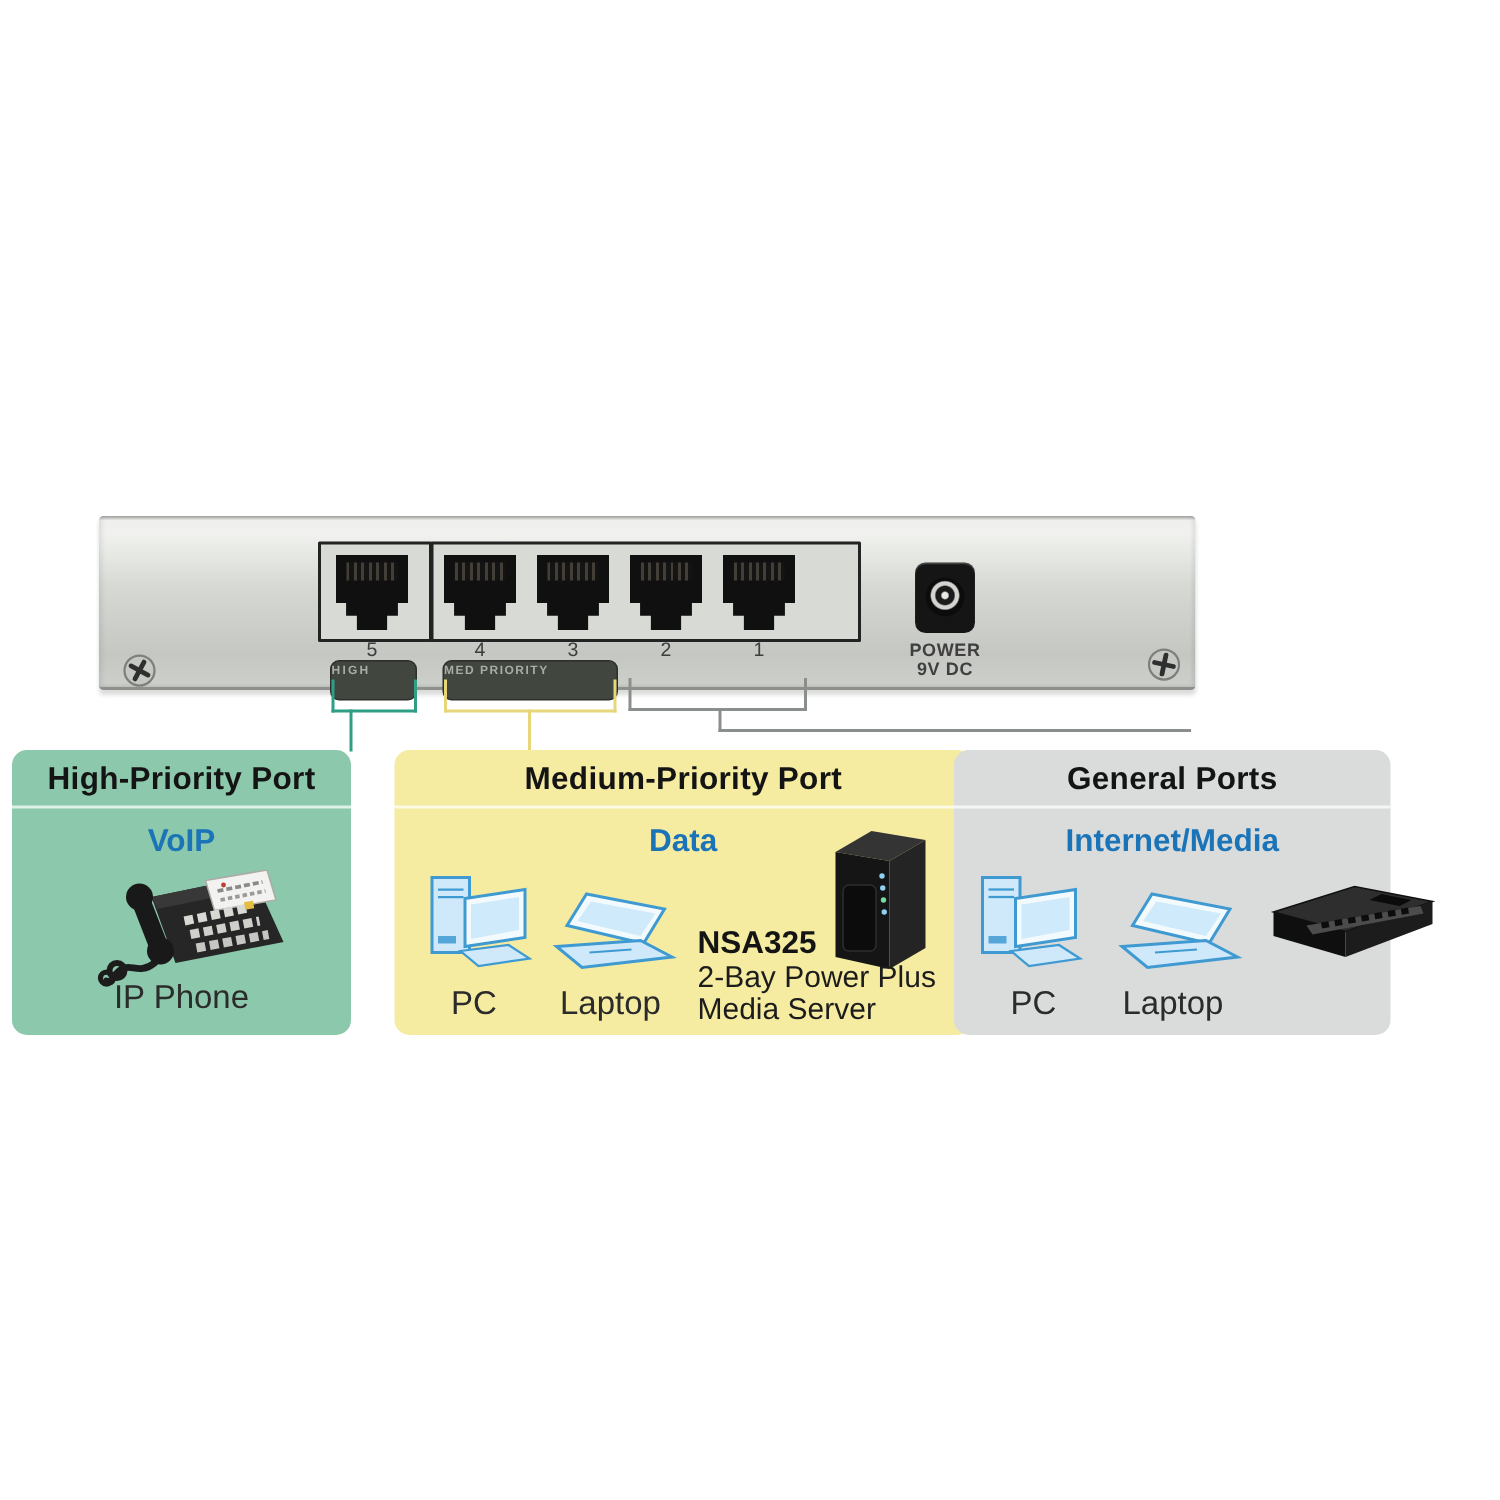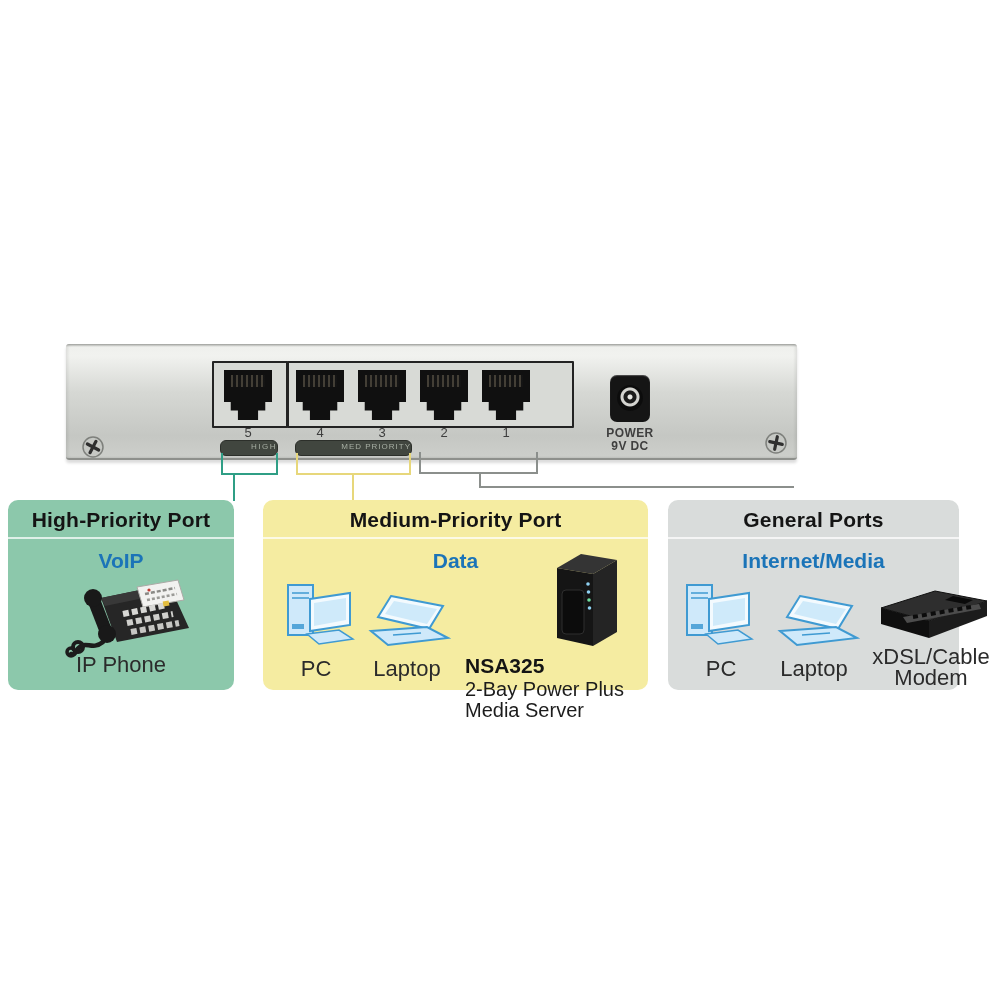--- a/index.html
+++ b/index.html
@@ -14,22 +14,22 @@
   .port-box{position:absolute;top:17px;height:63px;border:2px solid #232323;background:#d8dad6;border-radius:1px;}
   .port-box.single{left:146px;width:72px;}
   .port-box.group{left:221px;width:283px;}
   .rj45{position:absolute;top:26px;width:48px;height:50px;background:#101010;
     clip-path:polygon(0% 0%,100% 0%,100% 64%,86% 64%,86% 81%,71% 81%,71% 100%,29% 100%,29% 81%,14% 81%,14% 64%,0% 64%);}
   .rj45 .pins{position:absolute;left:7px;right:7px;top:5px;height:12px;opacity:.9;
     background:repeating-linear-gradient(90deg,#49443a 0 2px,#141414 2px 5px);}
   .rj45.p5{left:158px;} .rj45.p4{left:230px;} .rj45.p3{left:292px;} .rj45.p2{left:354px;} .rj45.p1{left:416px;}
   .port-num{position:absolute;top:81px;width:16px;text-align:center;font-size:13px;color:#3e3e3e;}
   .n5{left:174px;} .n4{left:246px;} .n3{left:308px;} .n2{left:370px;} .n1{left:432px;}
-  .pill{position:absolute;top:96px;height:16px;border-radius:6px;background:#41463f;border:1px solid #2c2f2a;
-    color:#a7aea3;font-size:8px;font-weight:normal;letter-spacing:1.5px;line-height:11px;text-align:right;box-sizing:border-box;}
+  .pill{position:absolute;top:96px;height:27px;border-radius:6px;background:#41463f;border:1px solid #2c2f2a;
+    color:#a7aea3;font-size:8px;font-weight:bold;letter-spacing:1.5px;line-height:11px;text-align:left;box-sizing:border-box;}
   .pill.high{left:154px;width:58px;}
   .pill.med{left:229px;width:117px;letter-spacing:1px;}
   .dc-jack{position:absolute;left:544px;top:31px;width:40px;height:47px;background:#151515;border-radius:7px;
     box-shadow:inset 0 1px 1px rgba(255,255,255,.25);}
   .dc-rings{position:absolute;left:7px;top:10px;width:26px;height:26px;border-radius:50%;
     background:radial-gradient(circle at 50% 46%,#e9e9e5 0 2px,#1b1b1b 3px 6px,#d4d4d0 7px 9px,#0c0c0c 10px);}
   .power-text{position:absolute;left:524px;top:83px;width:80px;text-align:center;
     font-size:12px;font-weight:600;color:#3f3f3f;line-height:13px;letter-spacing:.4px;}
   .screw{position:absolute;width:22px;height:22px;}
   .screw.left{left:16px;top:92px;} .screw.right{left:699px;top:88px;}
@@ -37,30 +37,30 @@
   
   .ln{position:absolute;}
   .ln.hi{background:var(--line-high,#2f9e85);}
   .ln.me{background:var(--line-medium,#e7d77b);}
   .ln.ge{background:var(--line-general,#8b8f8c);}
 
   
   .panel{position:absolute;top:500px;height:190px;border-radius:10px;}
   .panel.high{left:8px;width:226px;background:var(--panel-high,#8cc8ab);}
   .panel.medium{left:263px;width:385px;background:var(--panel-medium,#f5eca1);}
-  .panel.general{left:668px;width:291px;background:var(--panel-general,#d9dcdb);}
+  .panel.general{left:636px;width:291px;background:var(--panel-general,#d9dcdb);}
   .panel-title{position:absolute;top:8px;left:0;right:0;text-align:center;
     font-size:21px;font-weight:bold;color:#141414;letter-spacing:.2px;}
   .panel-divider{position:absolute;top:37px;left:0;right:0;height:2px;background:rgba(255,255,255,.72);}
   .panel-sub{position:absolute;top:49px;left:0;right:0;text-align:center;
     font-size:21px;font-weight:bold;color:var(--accent-blue,#1b74b8);}
   .dev{position:absolute;}
   .dev-label{position:absolute;text-align:center;font-size:22px;color:#2b2b2b;}
   .nas-text{position:absolute;left:202px;top:116px;color:#141414;}
-  .nas-model{font-size:21px;font-weight:bold;line-height:26px;margin-top:37px;}
+  .nas-model{font-size:21px;font-weight:bold;line-height:26px;}
   .nas-desc{font-size:20px;line-height:21px;color:#1c1c1c;}
   .modem-label{position:absolute;left:197px;top:146px;width:132px;text-align:center;
     font-size:22px;line-height:21px;color:#2b2b2b;}
 </style>
 </head>
 <body>
 
 <div class="stage">
 
   <div class="switch">
@@ -242,19 +242,15 @@
     <div class="dev" style="left:201px;top:84px;width:124px;height:62px;">
       <svg viewBox="0 0 124 62" width="124" height="62">
         <polygon points="12,24 66,7 118,17 60,37" fill="#2e2e2e" stroke="#101010" stroke-width="1"></polygon>
         <polygon points="12,24 60,37 60,54 12,40" fill="#0f0f0f"></polygon>
         <polygon points="60,37 118,17 118,32 60,54" fill="#1c1c1c"></polygon>
         <polygon points="34,33 110,20 112,25 38,39" fill="#4c4c4c"></polygon>
         <path d="M44,33 L102,23" stroke="#0c0c0c" stroke-width="4" stroke-dasharray="5 4"></path>
         <polygon points="84,12 104,16 96,20 76,16" fill="#0b0b0b"></polygon>
       </svg>
     </div>
-    <div class="modem-label">
-      <div>xDSL/Cable</div>
-      <div>Modem</div>
-    </div>
   </div>
 
 </div>
 
 </body></html>

